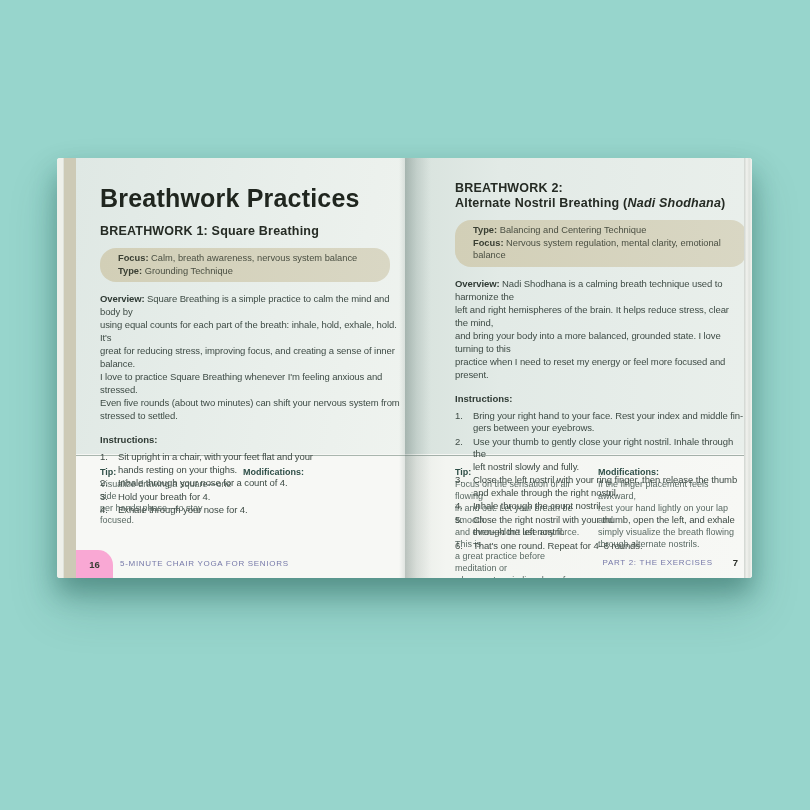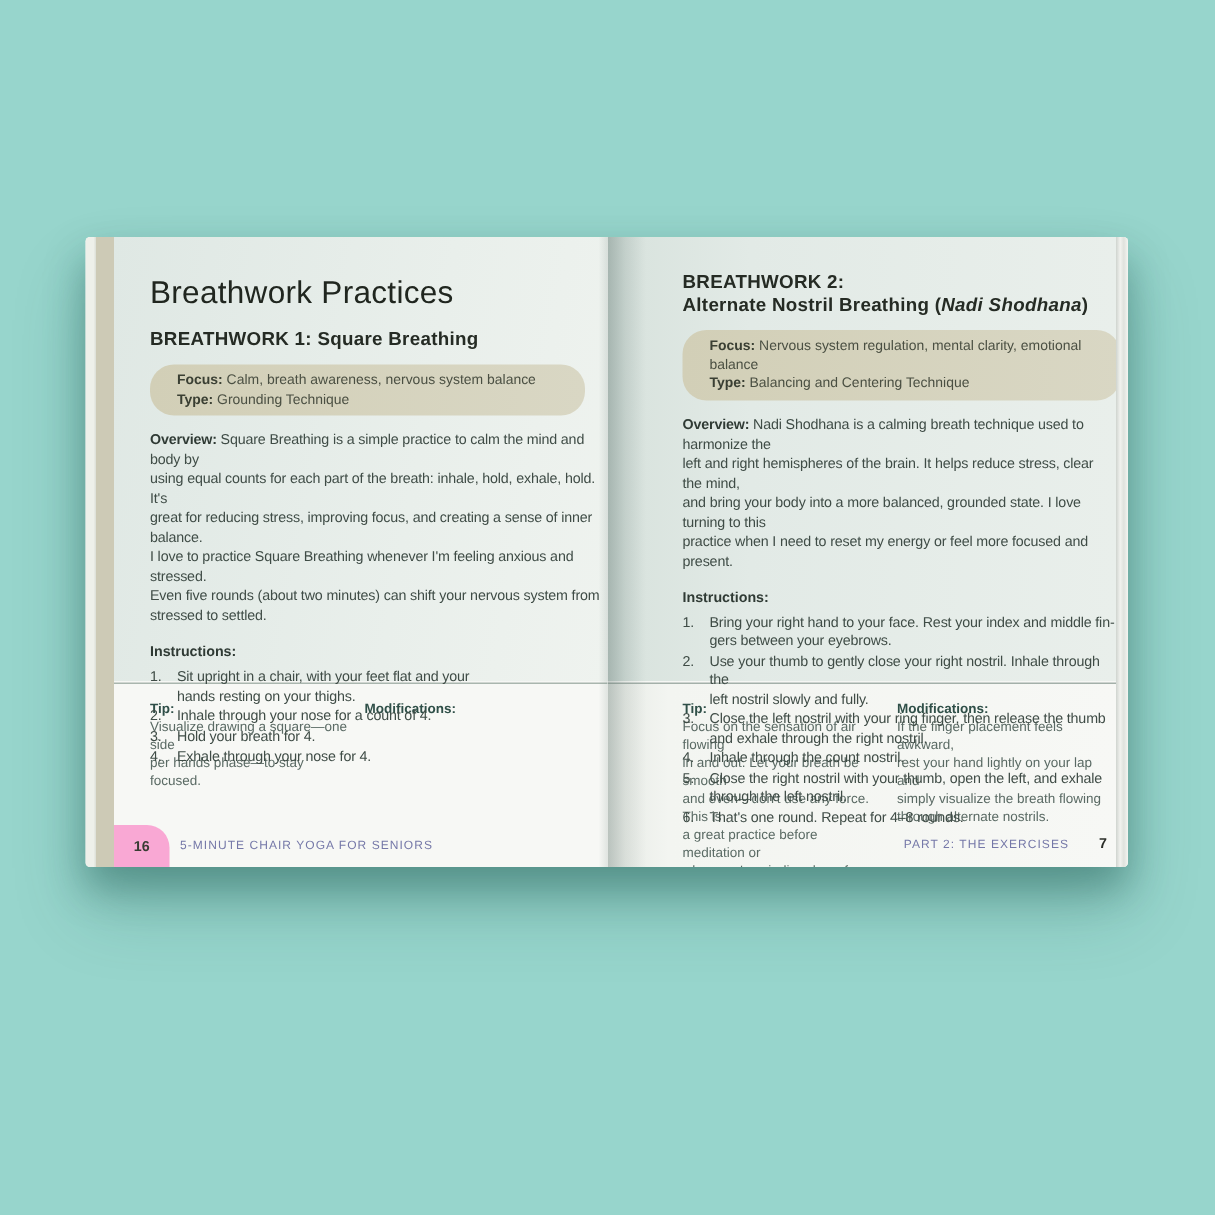--- a/index.html
+++ b/index.html
@@ -39,21 +39,21 @@
     background:linear-gradient(to right,rgba(90,110,104,.32),rgba(90,110,104,.12) 45%,rgba(90,110,104,0) 100%);}
   .left-gutter-shade{position:absolute;right:0;top:0;bottom:0;width:6px;pointer-events:none;
     background:linear-gradient(to right,rgba(120,140,134,0),rgba(120,140,134,.18));}
   .book-top-edge{position:absolute;left:2px;right:2px;top:0;height:3px;background:#f2f4f0;border-radius:3px 3px 0 0;}
 
   
   .content{position:absolute;color:#3f4c46;}
   .content-left{left:43px;top:26px;width:303px;}
   .content-right{left:50px;top:23px;width:288px;}
 
-  .book-title{font-size:21px;font-weight:normal;color:#20261f;letter-spacing:.2px;margin:0 0 11px 0;}
+  .book-title{font-size:25px;font-weight:bold;color:#20261f;letter-spacing:.2px;margin:0 0 11px 0;}
   .para{font-size:9.5px;line-height:13px;letter-spacing:-.1px;white-space:pre-line;margin:0;}
   .intro{margin-bottom:15px;}
   .section-heading{font-size:12.5px;font-weight:bold;color:#252b24;letter-spacing:.2px;margin:0 0 9px 0;line-height:15px;}
   .badge{background:linear-gradient(to right,#d2cfb7,#d9d7c4);border-radius:16px;
     padding:4px 12px 5px 18px;font-size:9.3px;line-height:12.5px;color:#4a4f42;margin:0 0 10px 0;width:260px;}
   .badge b{color:#3a3f33;}
   .overview{margin-bottom:12px;}
   .bold-label{font-weight:bold;color:#2f3a34;}
   .instructions-label{font-size:9.5px;font-weight:bold;color:#2f3a34;margin:0 0 6px 0;}
   .ol{margin:0;padding:0;list-style:none;}
@@ -165,22 +165,22 @@
         </div>
       </div>
     </div>
 
     <div class="content content-right">
       <h2 class="section-heading">
         <span>BREATHWORK 2:</span><br>
         <span>Alternate Nostril Breathing (</span><i>Nadi Shodhana</i><span>)</span>
       </h2>
       <div class="badge" style="width:262px;margin-top:4px;">
+        <div><b>Type:</b><span> Balancing and Centering Technique</span></div>
         <div><b>Focus:</b><span> Nervous system regulation, mental clarity, emotional balance</span></div>
-        <div><b>Type:</b><span> Balancing and Centering Technique</span></div>
       </div>
       <p class="para overview"><span class="bold-label">Overview:</span><span> Nadi Shodhana is a calming breath technique used to harmonize the
 left and right hemispheres of the brain. It helps reduce stress, clear the mind,
 and bring your body into a more balanced, grounded state. I love turning to this
 practice when I need to reset my energy or feel more focused and present.</span></p>
       <p class="instructions-label">Instructions:</p>
       <ul class="ol">
         <li>
             <span class="num">1.</span>
             <span class="txt">Bring your right hand to your face. Rest your index and middle fin-

